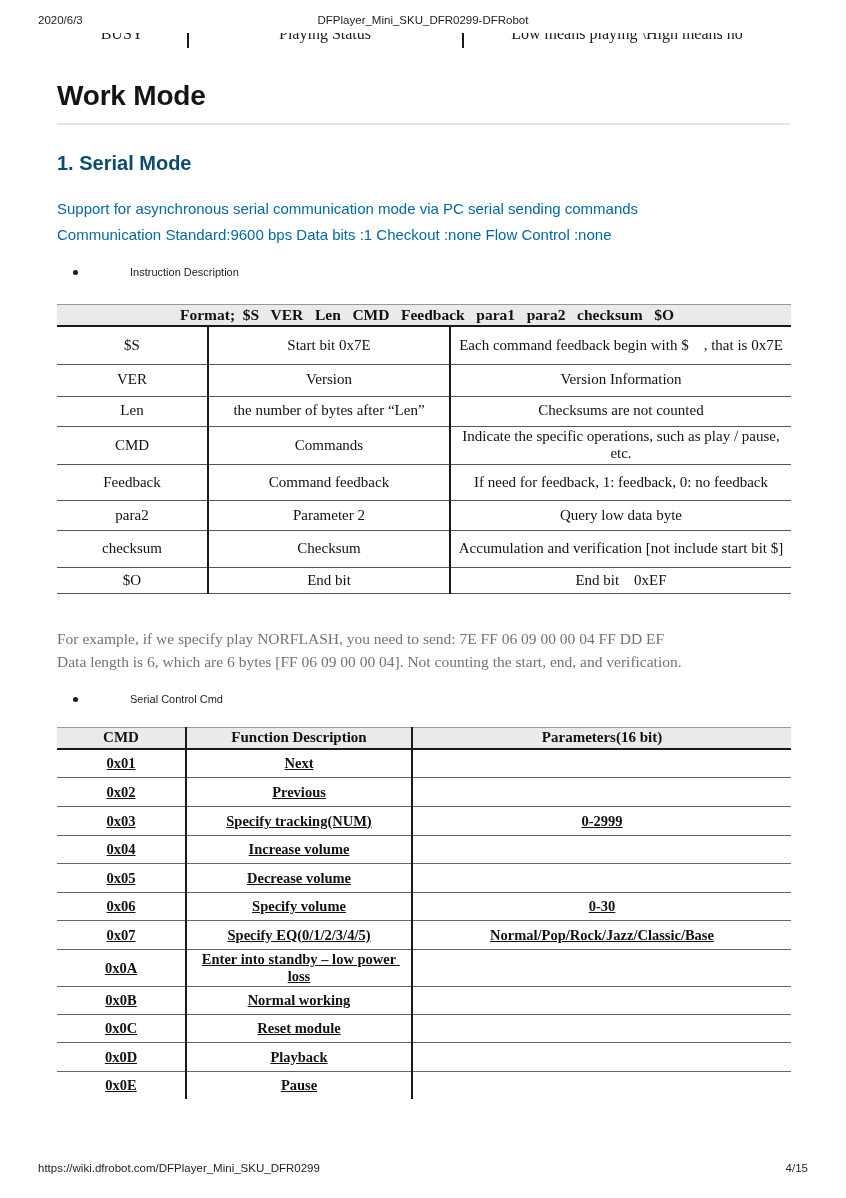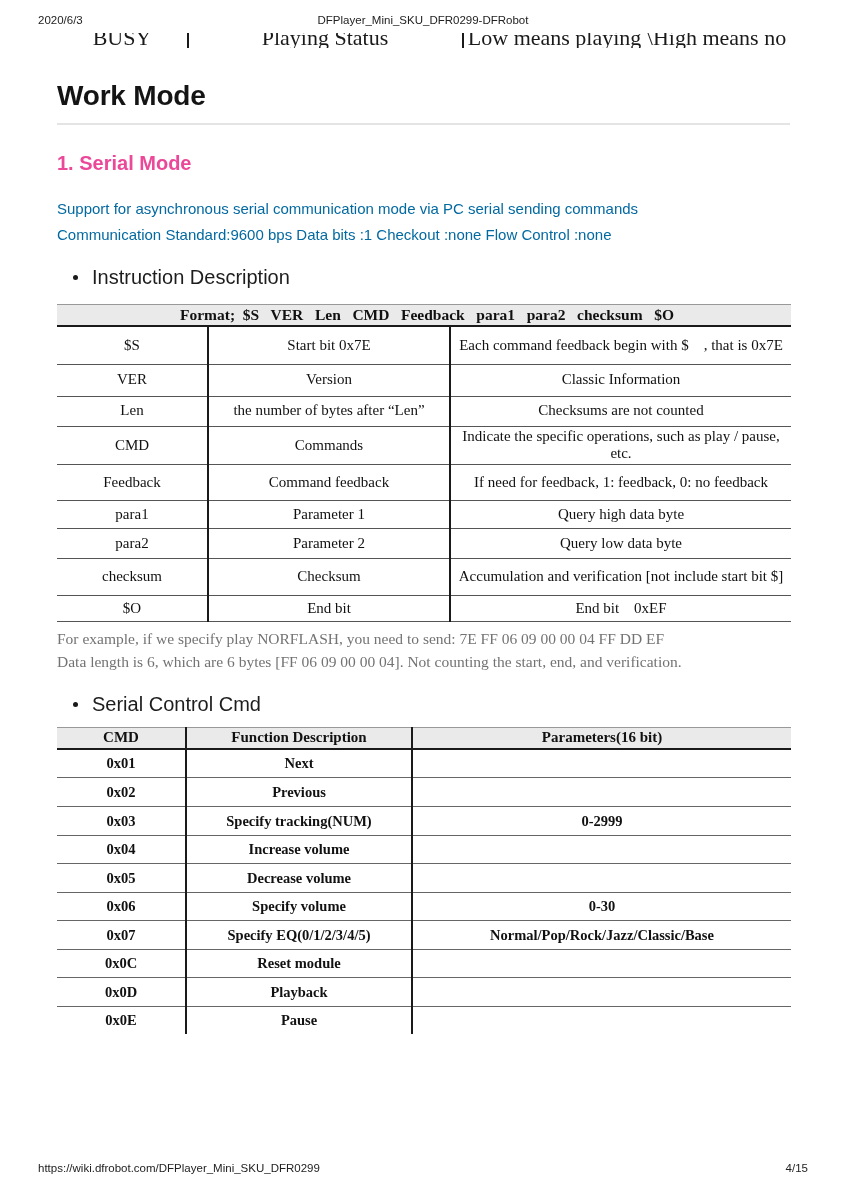--- a/index.html
+++ b/index.html
@@ -19,55 +19,55 @@
   .print-date { position:absolute; left:0; top:0; }
   .print-title { position:absolute; left:50%; transform:translateX(-50%); top:0; white-space:nowrap; }
   .print-footer { position:absolute; top:1162px; left:38px; right:38px; height:16px;
     font-size:11.5px; color:#222; }
   .footer-url { position:absolute; left:0; top:0; }
   .footer-page { position:absolute; right:0; top:0; }
 
   
   .clipped-row { position:absolute; top:33px; left:57px; width:733px; height:15px; overflow:hidden; }
   .clip-inner { position:absolute; top:-8px; left:0; right:0; height:26px;
-    font-family:"Liberation Serif", serif; font-size:22px; color:#1a1a1a; }
+    font-family:"Liberation Serif", serif; font-size:16px; color:#1a1a1a; }
   .cr-c1 { position:absolute; left:0;   width:130px; text-align:center; }
   .cr-c2 { position:absolute; left:131px; width:274px; text-align:center; }
   .cr-c3 { position:absolute; left:407px; width:326px; text-align:center; white-space:nowrap; }
   .cr-bar { position:absolute; top:2px; width:2px; height:24px; background:#1a1a1a; }
   .cr-bar.b1 { left:130px; } .cr-bar.b2 { left:405px; }
 
   h1.doc-h1 { position:absolute; top:80px; left:57px; font-size:28px; font-weight:600;
     color:#141414; letter-spacing:-0.2px; }
   .rule { position:absolute; top:123px; left:57px; width:733px; height:2px; background:#e4e4e4; }
-  h2.doc-h2 { position:absolute; top:152px; left:57px; font-size:20px; font-weight:600; color:#ec4899; }
+  h2.doc-h2 { position:absolute; top:152px; left:57px; font-size:20px; font-weight:600; color:#0c4a6e; }
 
   .intro { position:absolute; top:196px; left:57px; width:733px; font-size:15px; line-height:26px; color:#0369a1; }
 
-  .bullet { position:absolute; left:73px; font-size:20px; color:#1d1d1d; display:flex; align-items:center; }
+  .bullet { position:absolute; left:73px; font-size:11px; color:#1d1d1d; display:flex; align-items:center;gap:38px; }
   .bullet .dot { width:5px; height:5px; border-radius:50%; background:#1a1a1a; margin-right:14px; flex:none; }
   .bullet.b-instruction { top:266px; }
   .bullet.b-serial { top:693px;justify-content:center; }
 
   
   table.doc-table { position:absolute; left:57px; width:734px; border-collapse:collapse; table-layout:fixed;
     font-family:"Liberation Serif", serif; color:#111; }
   table.doc-table td, table.doc-table th { vertical-align:middle; text-align:center;
     padding:1px 6px; line-height:1.18; white-space:pre-wrap; overflow:hidden; }
   table.doc-table td + td, table.doc-table th + th { border-left:2px solid #1a1a1a; }
 
   table.t1 { top:304px; font-size:15px; }
   table.t1 tr.hdr td { background:#eaeaea; font-weight:bold; font-size:15.5px;
     border-top:1px solid #999; border-bottom:2.5px solid #1a1a1a; white-space:pre;padding-left:12px; }
   table.t1 tr.body-row td { border-bottom:1.5px solid #555; }
 
   table.t2 { top:727px; font-size:14.5px; font-weight:bold; }
   table.t2 tr.hdr td { background:#eaeaea; font-size:15px;
     border-top:1px solid #999; border-bottom:2.5px solid #1a1a1a; }
-  table.t2 tr.body-row td { border-bottom:1.5px solid #666; }
+  table.t2 tr.body-row td { border-bottom:1.5px solid #666;text-decoration:underline; }
   table.t2 tr.body-row.last td { border-bottom:none; }
 
   .note { position:absolute; top:627px; left:57px; width:740px;
     font-family:"Liberation Serif", serif; font-size:15.5px; line-height:23px; color:#737373; }
 </style>
 </head>
 <body>
 
 <div class="page">
 
@@ -111,41 +111,36 @@
       <td colspan="3">Format;  $S   VER   Len   CMD   Feedback   para1   para2   checksum   $O</td>
     </tr>
     <tr class="body-row" style="height:38px">
       <td>$S</td>
       <td>Start bit 0x7E</td>
       <td>Each command feedback begin with $    , that is 0x7E</td>
     </tr>
     <tr class="body-row" style="height:32px">
       <td>VER</td>
       <td>Version</td>
-      <td>Classic Information</td>
+      <td>Version Information</td>
     </tr>
     <tr class="body-row" style="height:30px">
       <td>Len</td>
       <td>the number of bytes after “Len”</td>
       <td>Checksums are not counted</td>
     </tr>
     <tr class="body-row" style="height:36px">
       <td>CMD</td>
       <td>Commands</td>
       <td>Indicate the specific operations, such as play / pause, etc.</td>
     </tr>
     <tr class="body-row" style="height:36px">
       <td>Feedback</td>
       <td>Command feedback</td>
       <td>If need for feedback, 1: feedback, 0: no feedback</td>
-    </tr>
-    <tr class="body-row" style="height:28px">
-      <td>para1</td>
-      <td>Parameter 1</td>
-      <td>Query high data byte</td>
     </tr>
     <tr class="body-row" style="height:30px">
       <td>para2</td>
       <td>Parameter 2</td>
       <td>Query low data byte</td>
     </tr>
     <tr class="body-row" style="height:37px">
       <td>checksum</td>
       <td>Checksum</td>
       <td>Accumulation and verification [not include start bit $]</td>
@@ -208,20 +203,30 @@
     <tr class="body-row" style="height:28px">
       <td>0x06</td>
       <td>Specify volume</td>
       <td>0-30</td>
     </tr>
     <tr class="body-row" style="height:29px">
       <td>0x07</td>
       <td>Specify EQ(0/1/2/3/4/5)</td>
       <td>Normal/Pop/Rock/Jazz/Classic/Base</td>
     </tr>
+    <tr class="body-row" style="height:32px">
+      <td>0x0A</td>
+      <td>Enter into standby – low power loss</td>
+      <td></td>
+    </tr>
+    <tr class="body-row" style="height:28px">
+      <td>0x0B</td>
+      <td>Normal working</td>
+      <td></td>
+    </tr>
     <tr class="body-row" style="height:28px">
       <td>0x0C</td>
       <td>Reset module</td>
       <td></td>
     </tr>
     <tr class="body-row" style="height:29px">
       <td>0x0D</td>
       <td>Playback</td>
       <td></td>
     </tr>

